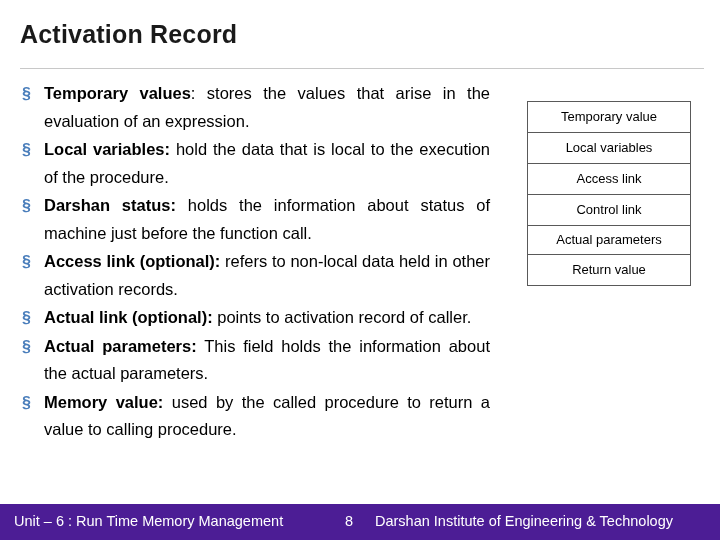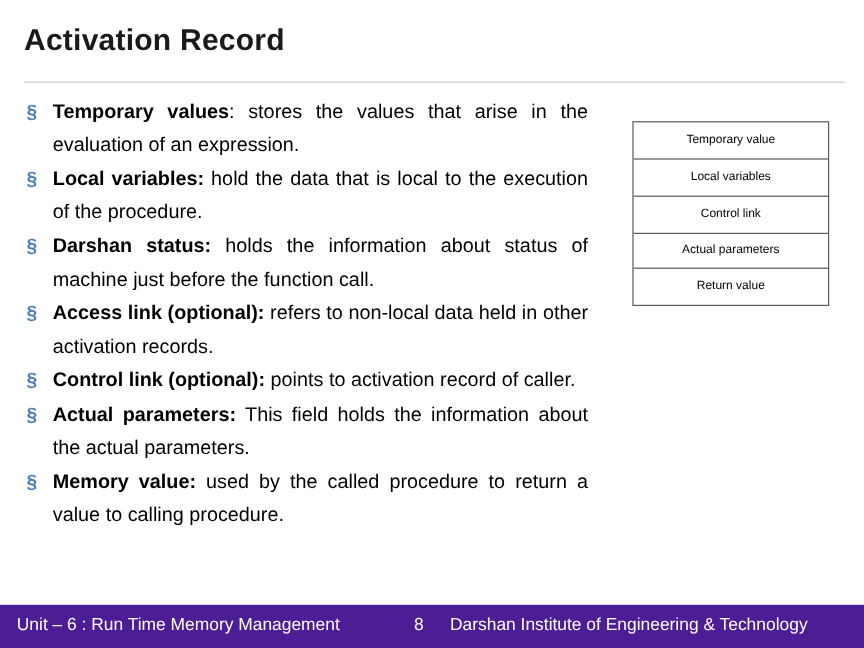--- a/index.html
+++ b/index.html
@@ -71,21 +71,21 @@
     position: absolute;
     left: 527px;
     top: 101px;
     width: 164px;
     border: 1px solid #595959;
     box-sizing: border-box;
   }
   .block {
     border-bottom: 1px solid #595959;
     text-align: center;
-    font-size: 10px;
+    font-size: 13px;
     color: #000000;
     padding: 6px 4px 6px 4px;
     line-height: 18px;
     box-sizing: border-box;
   }
   .block:last-child {
     border-bottom: none;
   }
   .block.two-line {
     padding: 5px 4px 5px 4px;
@@ -141,38 +141,39 @@
       <span class="bullet-text"><b>Darshan status:</b><span> holds the information about status of machine just before the function call.</span></span>
     </div>
 
     <div class="bullet">
       <span class="bullet-marker">§</span>
       <span class="bullet-text"><b>Access link (optional):</b><span> refers to non-local data held in other activation records.</span></span>
     </div>
 
     <div class="bullet">
       <span class="bullet-marker">§</span>
-      <span class="bullet-text"><b>Control link (optional):</b><span> points to activation record of caller.</span></span>
+      <span class="bullet-text"><b>Actual link (optional):</b><span> points to activation record of caller.</span></span>
     </div>
 
     <div class="bullet">
       <span class="bullet-marker">§</span>
       <span class="bullet-text"><b>Actual parameters:</b><span> This field holds the information about the actual parameters.</span></span>
     </div>
 
     <div class="bullet">
       <span class="bullet-marker">§</span>
       <span class="bullet-text"><b>Memory value:</b><span> used by the called procedure to return a value to calling procedure.</span></span>
     </div>
 
   </div>
 
   <div class="blocks">
     <div class="block">Temporary value</div>
     <div class="block">Local variables</div>
+    <div class="block">Access link</div>
     <div class="block">Control link</div>
     <div class="block two-line">Actual parameters</div>
     <div class="block">Return value</div>
   </div>
 
   <div class="footer">
     <span class="footer-left">Unit – 6 : Run Time Memory Management</span>
     <span class="footer-page">8</span>
     <span class="footer-right">Darshan Institute of Engineering &amp; Technology</span>
   </div>

